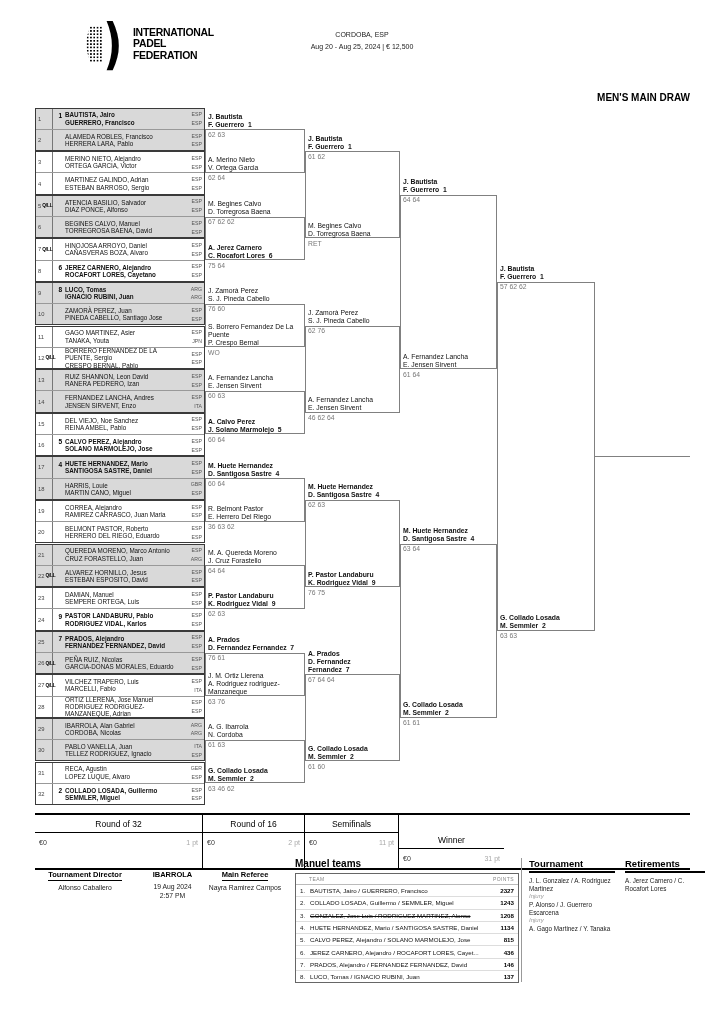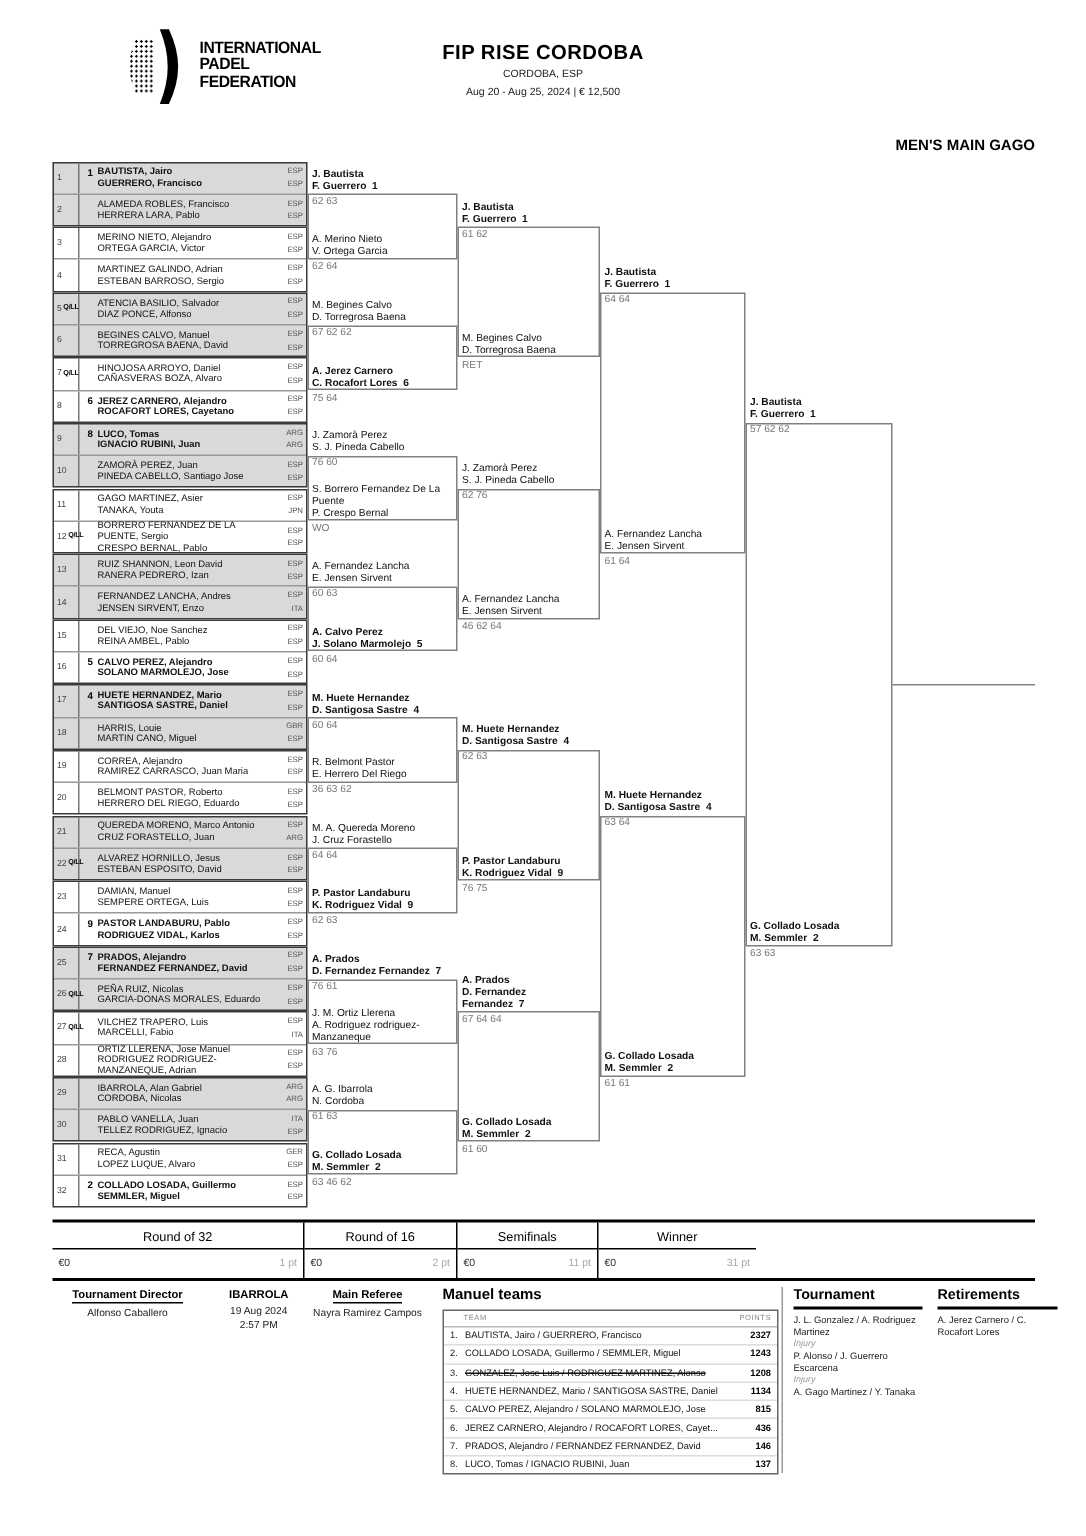--- a/index.html
+++ b/index.html
@@ -47,21 +47,21 @@
   .lcell:last-child{border-right:none;}
   .lhead{height:17px;display:flex;align-items:center;justify-content:center;font-size:8.5px;font-weight:normal;}
   .lvals{height:19px;border-top:1px solid #000;display:flex;align-items:center;justify-content:space-between;
          padding:0 4px;font-size:7px;}
   .leuro{color:#333;}
   .lpt{color:#a8a8a8;}
   
   .footer{position:absolute;left:35px;top:858px;width:655px;height:128px;}
   .fo-col{position:absolute;text-align:center;}
   .fo-label{font-size:7.5px;font-weight:bold;}
-  .fo-label span{border-bottom:1px solid #000;padding-bottom:1px;display:inline-block;}
+  .fo-label span{border-bottom:1px solid #000;padding-bottom:1px;display:inline-block;margin-top:12px;}
   .fo-val{font-size:6.8px;margin-top:3px;color:#222;line-height:8.5px;}
   .st-block{position:absolute;left:260px;top:0;width:224px;}
   .st-title{font-size:10px;font-weight:bold;margin-bottom:4px;}
   .st-table{border:1px solid #666;}
   .st-head{display:flex;font-size:5px;color:#888;letter-spacing:0.4px;padding:2px 4px;border-bottom:1px solid #bbb;}
   .st-head .h-team{flex:1;margin-left:9px;}
   .st-row{display:flex;align-items:center;font-size:6.2px;height:11.3px;padding:0 4px;border-top:1px solid #ddd;}
   .st-row:first-of-type{border-top:none;}
   .st-num{width:10px;color:#222;}
   .st-team{flex:1;white-space:nowrap;overflow:hidden;color:#111;}
@@ -84,26 +84,25 @@
       <span class="paren">)</span>
     </div>
     <div class="logo-text">
       <div>INTERNATIONAL</div>
       <div>PADEL</div>
       <div>FEDERATION</div>
     </div>
   </div>
 
   <div class="titleblock">
-    <div class="t1">FIP RISE CORDOBA</div>
     <div class="t2">CORDOBA, ESP</div>
     <div class="t3">Aug 20 - Aug 25, 2024   |   € 12,500</div>
   </div>
 
-  <div class="drawlabel">MEN'S MAIN GAGO</div>
+  <div class="drawlabel">MEN'S MAIN DRAW</div>
 
   <div id="bracket">
       <div class="pair" style="left: 35px; top: 107.5px; width: 170px; height: 43.6px; background: rgb(217, 217, 217);">
         <div class="entry bold">
           <div class="poscell">
             <span class="pos">1</span>
           </div>
           <div class="seedcell">
             <span>1</span>
           </div>
@@ -784,21 +783,21 @@
           <span class="lpt">2 pt</span>
         </div>
       </div>
       <div class="lcell" style="width: 94px;">
         <div class="lhead">Semifinals</div>
         <div class="lvals">
           <span class="leuro">€0</span>
           <span class="lpt">11 pt</span>
         </div>
       </div>
-      <div class="lcell" style="width: 105px;">
+      <div class="lcell" style="width: 105px; margin-top: 16px;">
         <div class="lhead">Winner</div>
         <div class="lvals">
           <span class="leuro">€0</span>
           <span class="lpt">31 pt</span>
         </div>
       </div>
     </div>
 
   <div class="footer">
     <div class="fo-col" style="left:0;width:100px;">

